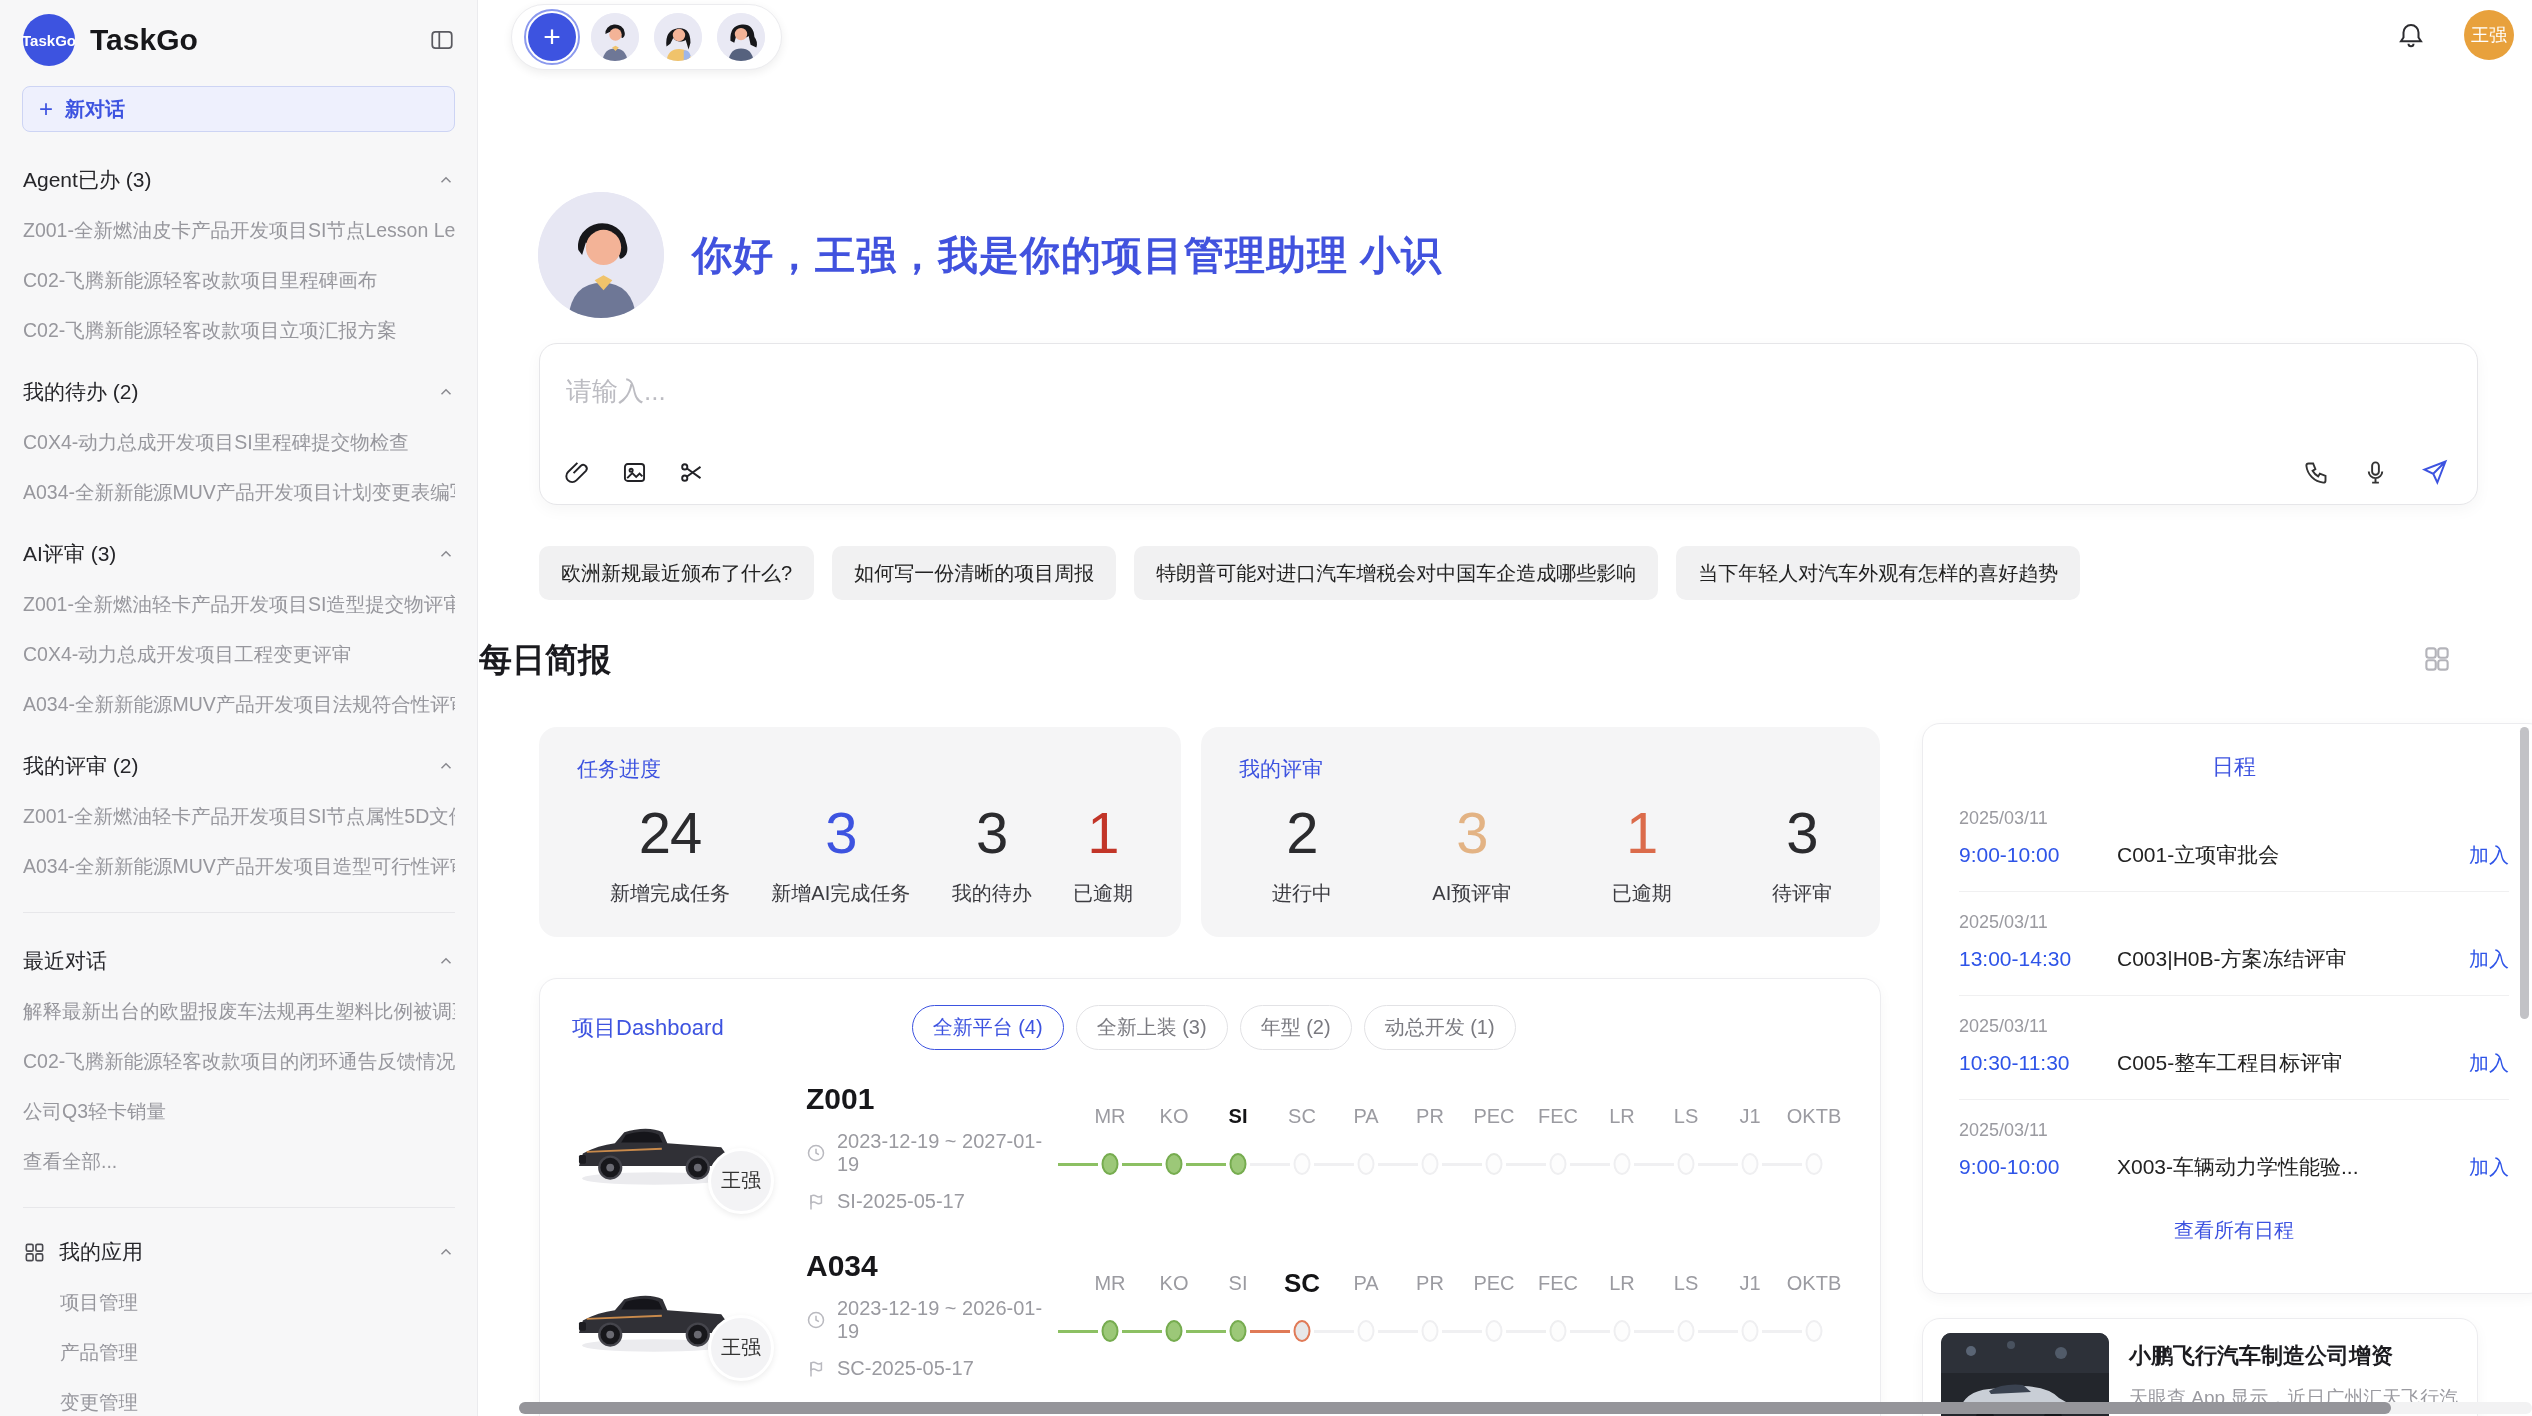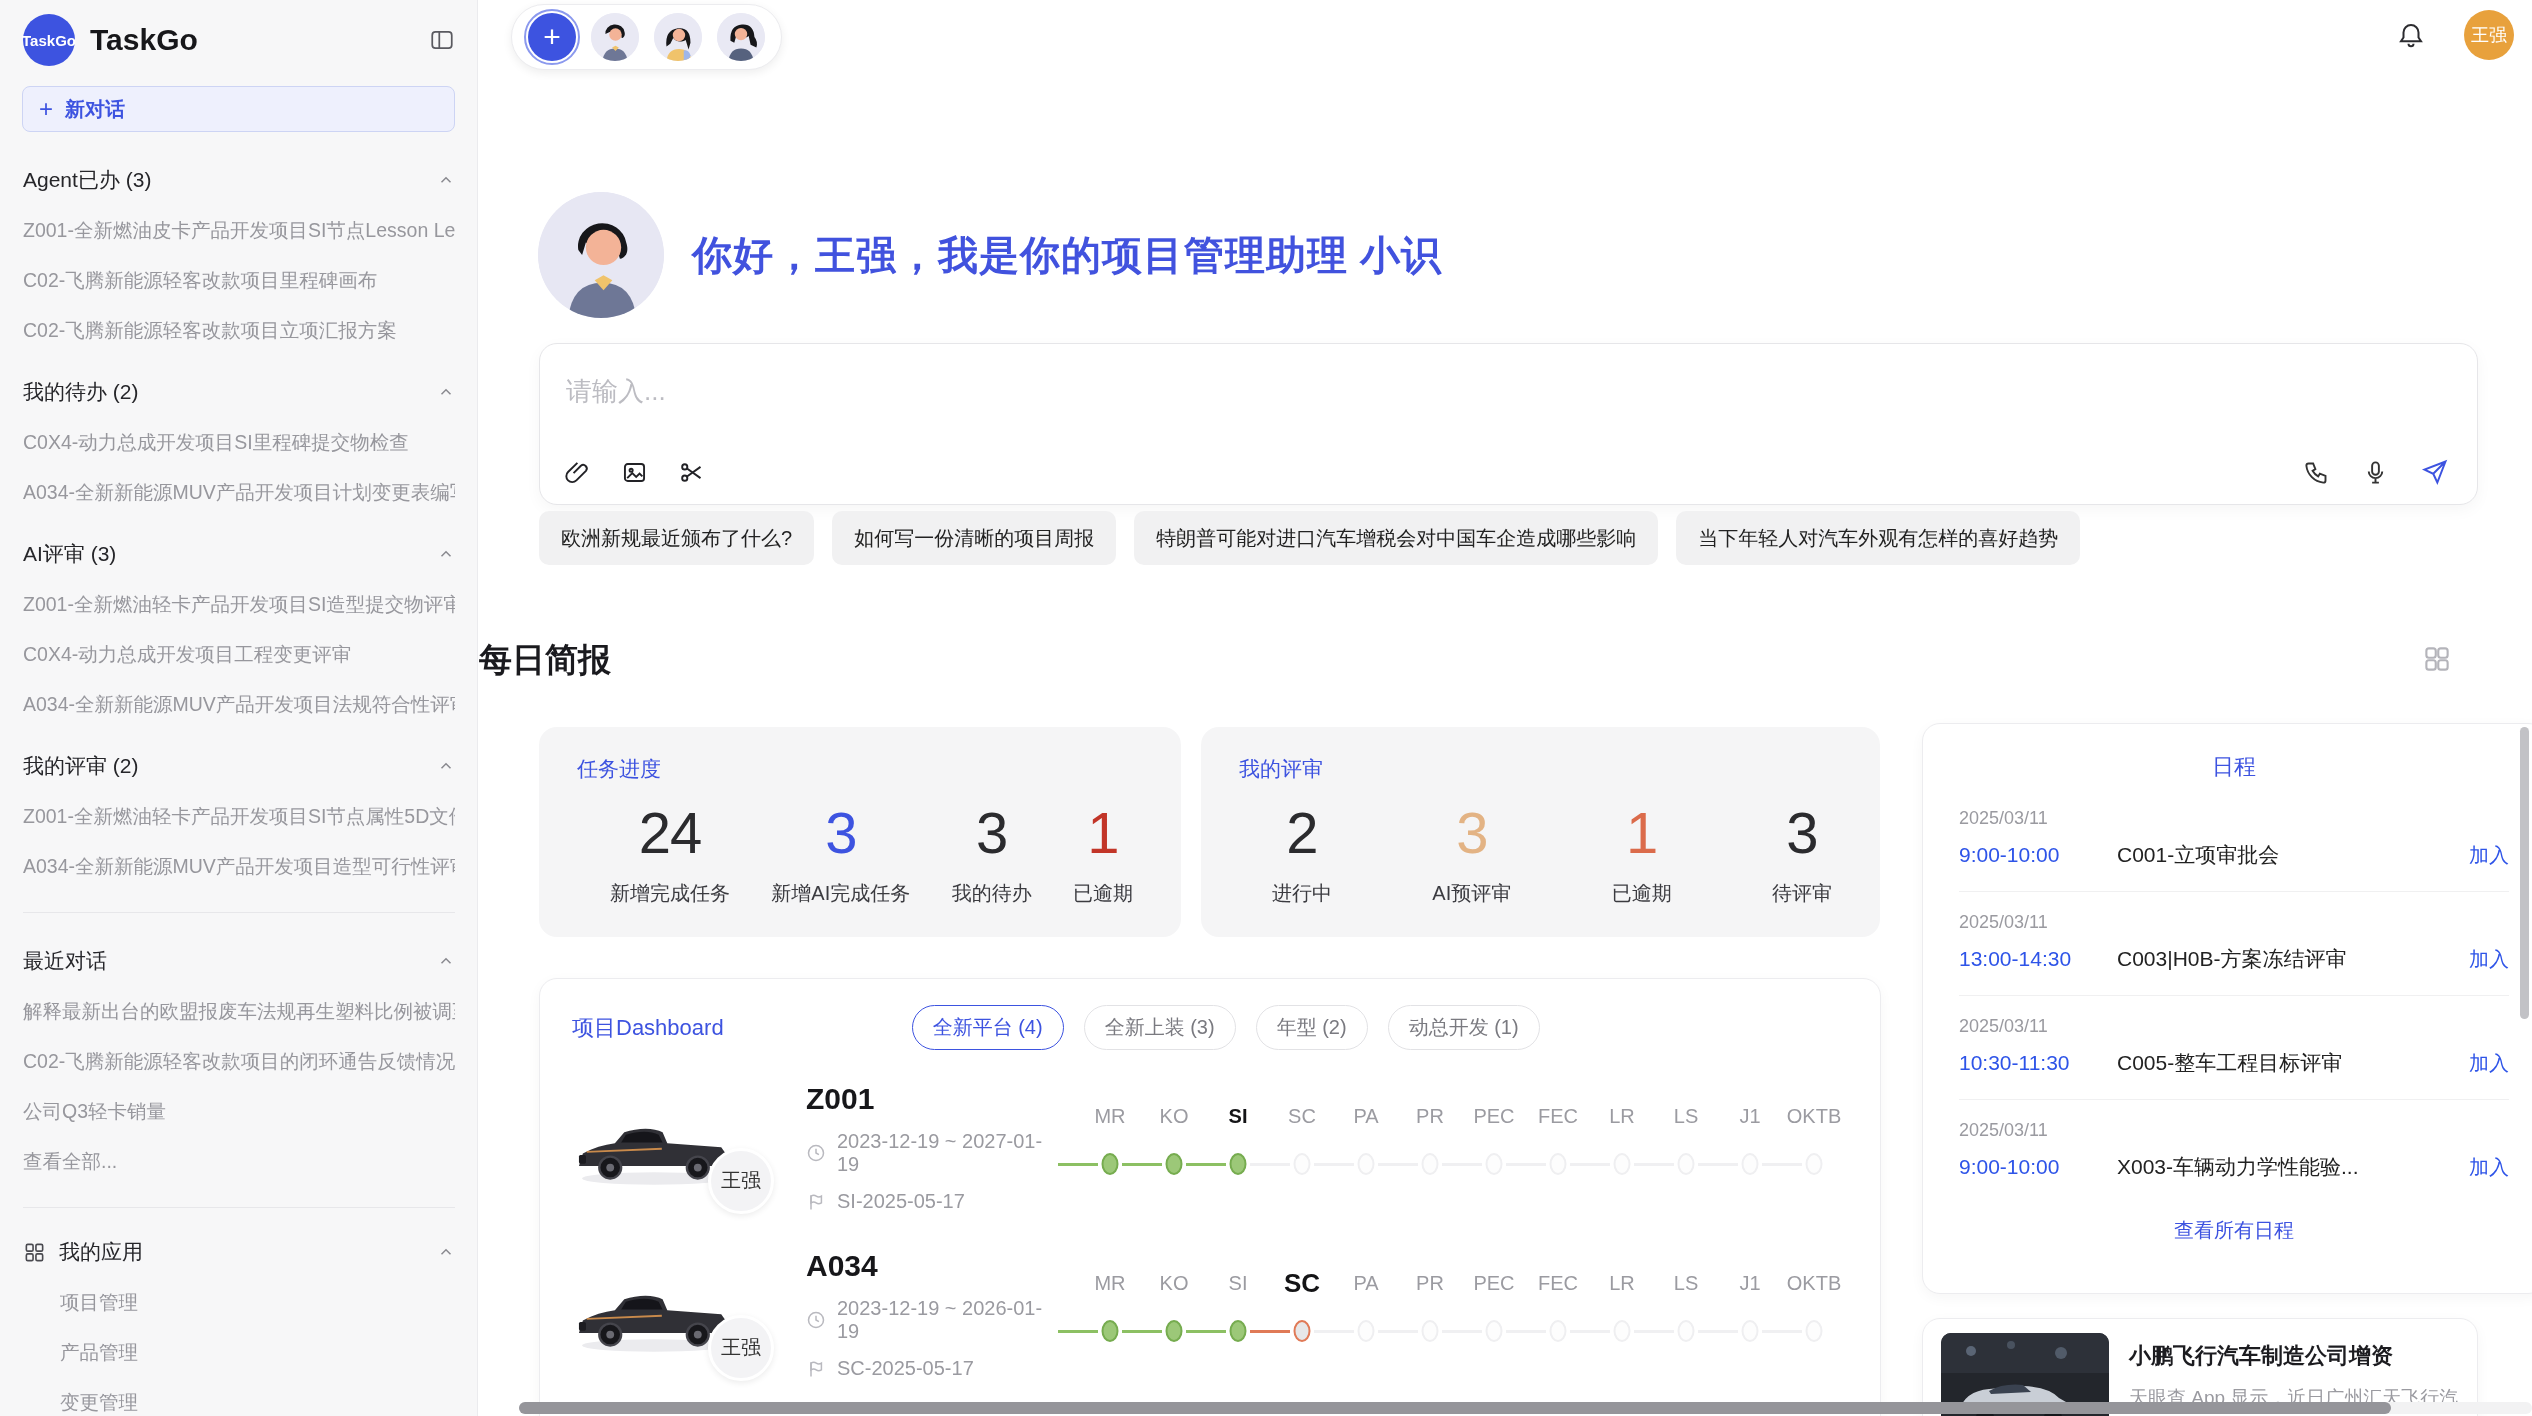--- a/index.html
+++ b/index.html
@@ -39,41 +39,41 @@
   .greet-text { font-size:40px; font-weight:800; color:#4152DE; letter-spacing:1px; }
 
   .composer { position:absolute; left:60px; top:343px; width:1939px; height:162px; border-radius:18px; border:1px solid #e6e6e9; background:#fff; box-shadow:0 5px 16px rgba(0,0,0,.04); }
   .composer input { position:absolute; left:26px; top:32px; width:1600px; border:none; outline:none; font-size:26px; color:#333; background:transparent; font-family:inherit; }
   .composer input::placeholder { color:#bcbcc2; }
   .comp-left { position:absolute; left:24px; bottom:18px; display:flex; gap:30px; color:#222226; }
   .comp-right { position:absolute; right:28px; bottom:18px; display:flex; gap:32px; align-items:center; color:#333; }
   .comp-right .send { color:#3D53E0; }
   .comp-ic { cursor:pointer; }
 
-  .chips { position:absolute; left:60px; top:511px; right:56px; display:flex; gap:18px; }
+  .chips { position:absolute; left:60px; top:546px; right:56px; display:flex; gap:18px; }
   .chip { height:54px; padding:0 22px; background:#F1F1F2; border-radius:10px; font-size:20px; color:#222; display:flex; align-items:center; white-space:nowrap; overflow:hidden; cursor:pointer; flex-shrink:1; min-width:0; }
 
   .briefing-title { position:absolute; left:0; width:100%; top:638px; font-size:33px; font-weight:700; color:#1a1a1e; }
   .brief-grid-btn { position:absolute; right:80px; top:644px; color:#b4b4ba; cursor:pointer; }
 
   .stat-card { position:absolute; top:727px; height:210px; border-radius:18px; background:#F5F5F6; padding:28px 40px 0 38px; }
   #stat-card-0 { left:60px; width:642px; }
   #stat-card-1 { left:722px; width:679px; }
   .stat-title { font-size:21px; color:#3D53E0; }
   .stats { display:flex; justify-content:space-between; margin-top:16px; padding:0 8px; }
   .stat { text-align:center;margin-left:25px; }
   .stat-val { font-size:58px; font-weight:500; letter-spacing:-1px; }
   .stat-lbl { font-size:20px; color:#3b3b40; margin-top:14px; }
   .c-dark { color:#2b2b2e; } .c-blue { color:#3D53E0; } .c-red { color:#C23528; }
   .c-tan { color:#E3B384; } .c-orange { color:#DB6B4B; }
 
   .dashboard { position:absolute; left:60px; top:978px; width:1342px; height:480px; border-radius:18px; background:#fff; border:1px solid #ececef; box-shadow:0 4px 14px rgba(0,0,0,.04); overflow:hidden; }
   .dash-header { display:flex; align-items:center; padding:26px 30px 6px 32px; }
   .dash-title { font-size:22px; color:#3D53E0; }
-  .filters { display:flex; gap:20px; margin-left:188px;justify-content:center; }
+  .filters { display:flex; gap:12px; margin-left:188px;justify-content:center; }
   .filter { padding:8px 20px; border-radius:999px; border:1px solid #e2e2e5; color:#7a7a80; font-size:20px; background:#fff; white-space:nowrap; cursor:pointer; }
   .filter.active { border:1.5px solid #3D53E0; color:#3D53E0; }
   .project-row { display:flex; align-items:center; padding:26px 28px 10px 28px; }
   .car-wrap { position:relative; width:172px; height:104px; flex:0 0 auto; }
   .owner-badge { position:absolute; right:-34px; bottom:-14px; width:66px; height:66px; border-radius:50%; background:#F3F3F5; border:3px solid #fff; box-shadow:0 2px 6px rgba(0,0,0,.08); display:flex; align-items:center; justify-content:center; font-size:20px; color:#333; }
   .proj-info { margin-left:66px; width:250px; flex:0 0 auto; }
   .proj-code { font-size:30px; font-weight:700; color:#17171a; }
   .meta-row { display:flex; align-items:center; gap:11px; margin-top:14px; color:#9a9aa0; font-size:20px; }
   .meta-row .m-ic { color:#b9b9bf; display:flex; }
   .ms-track { margin-left:auto; display:flex; padding-right:6px; }

